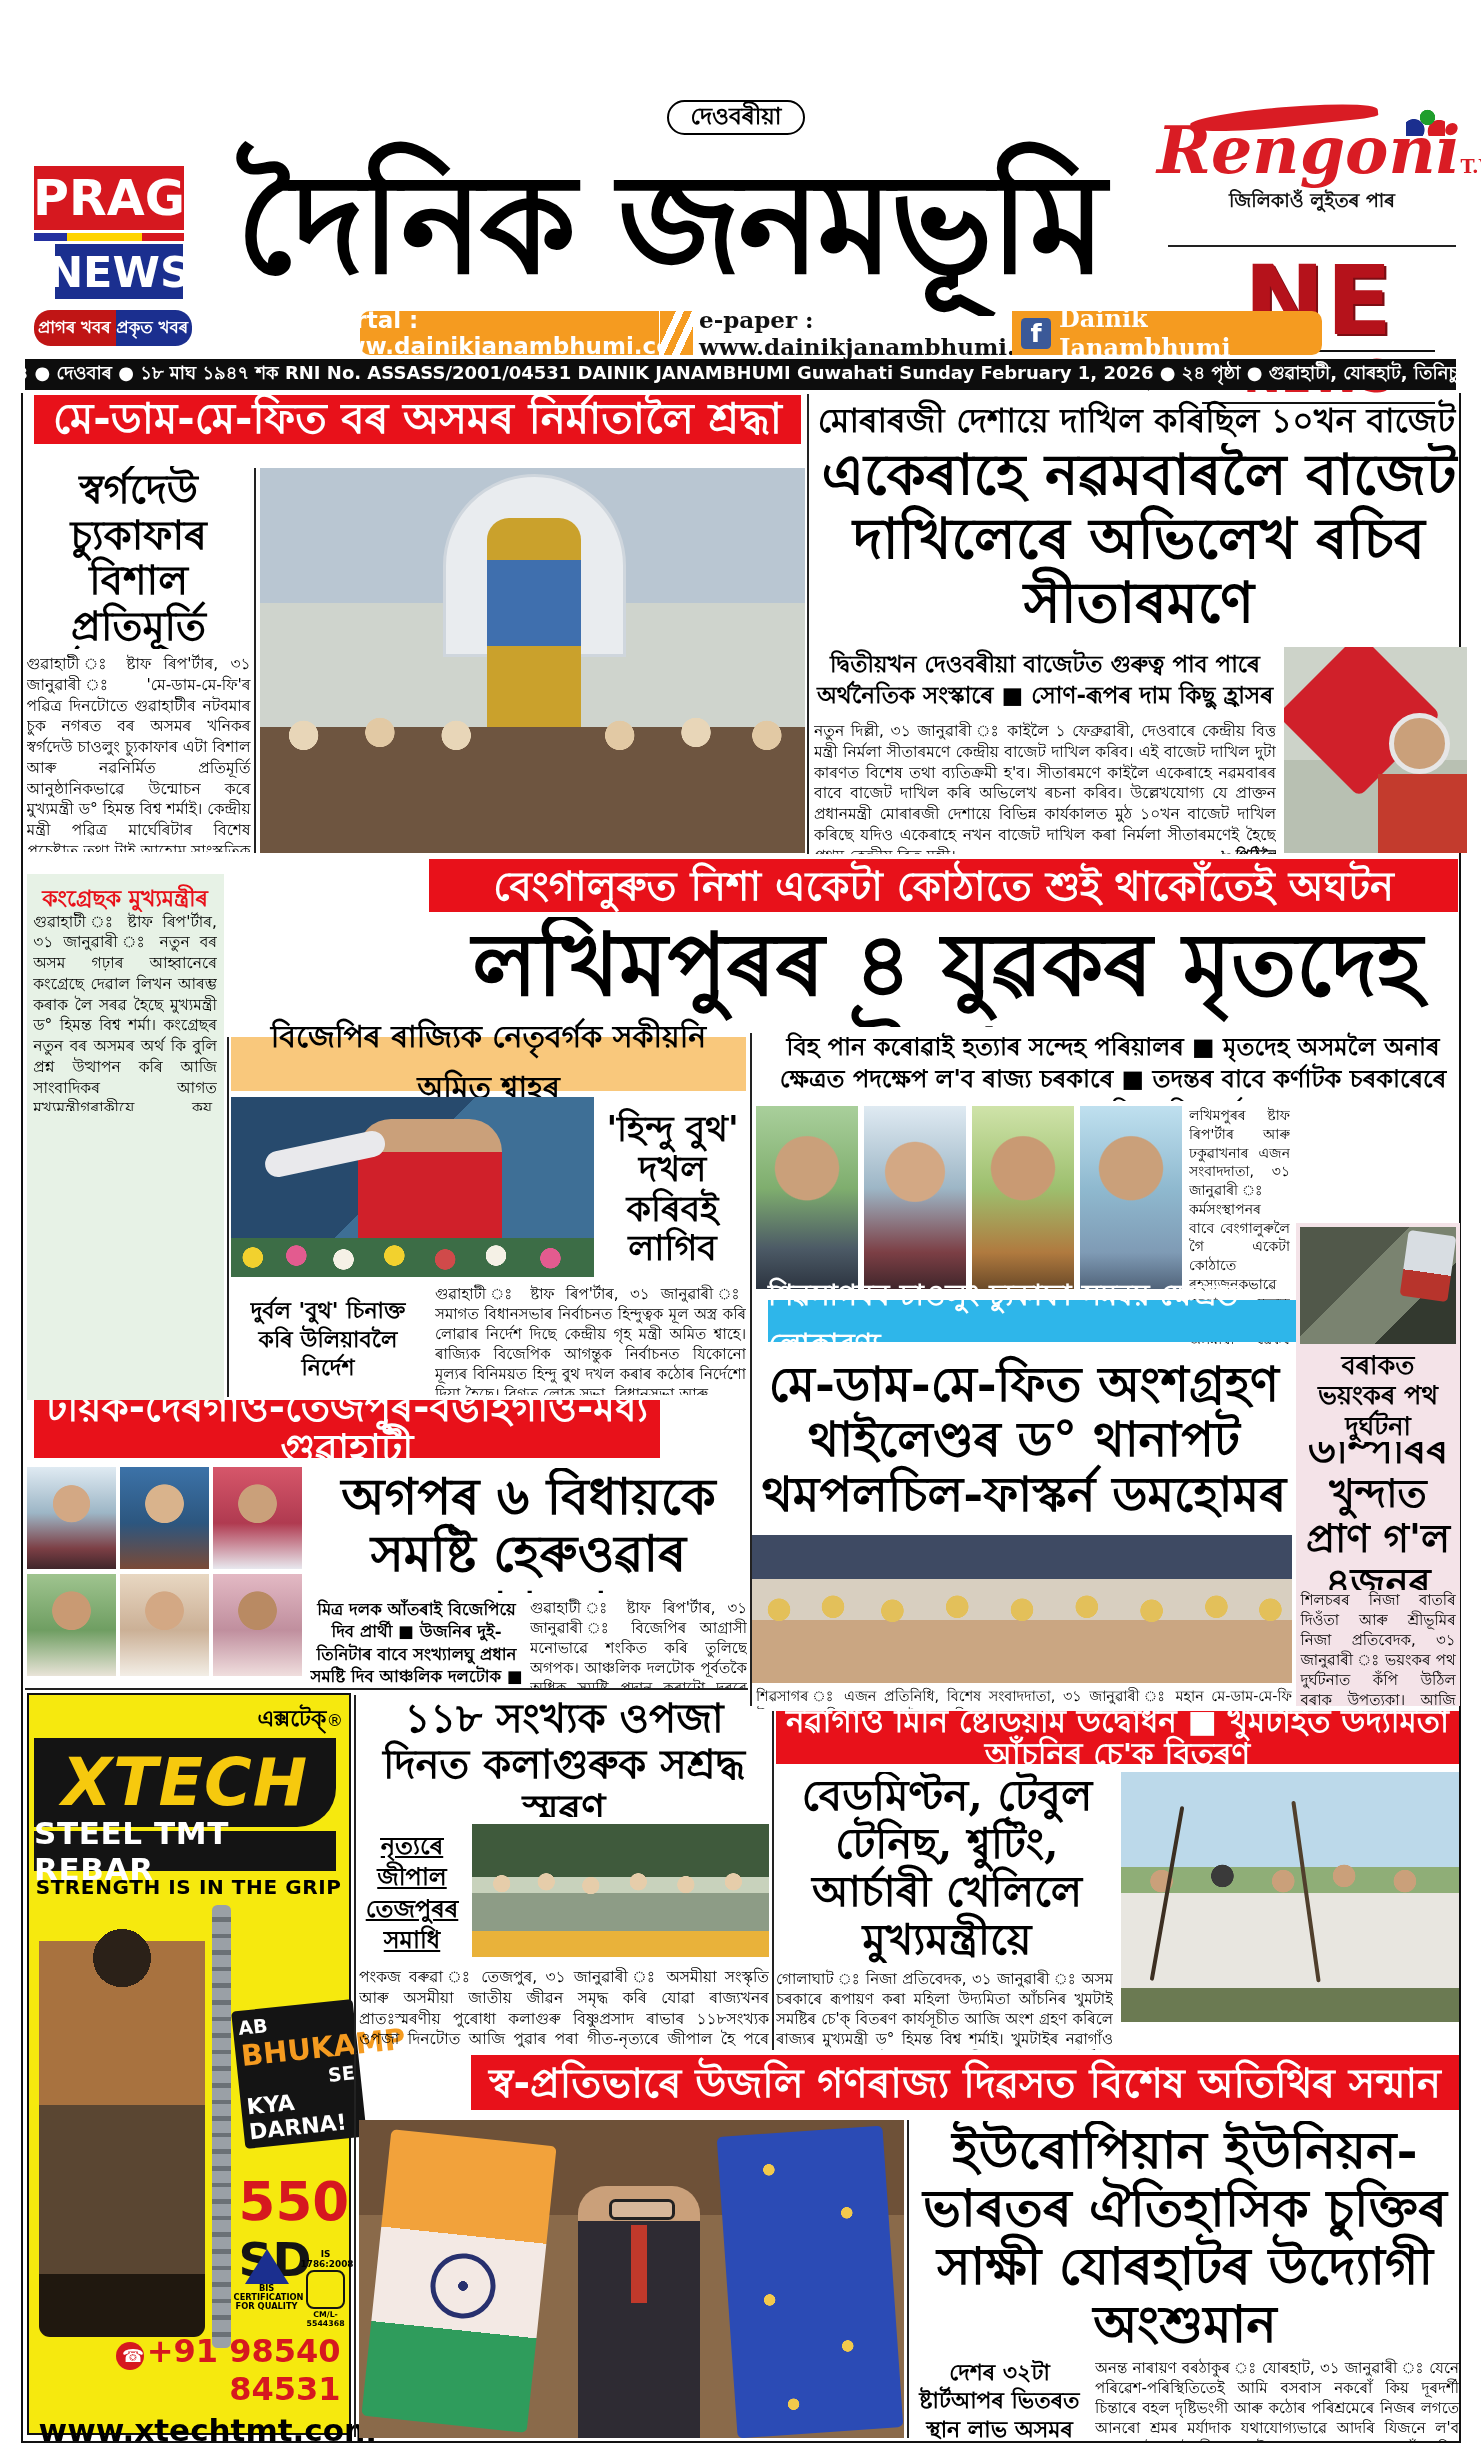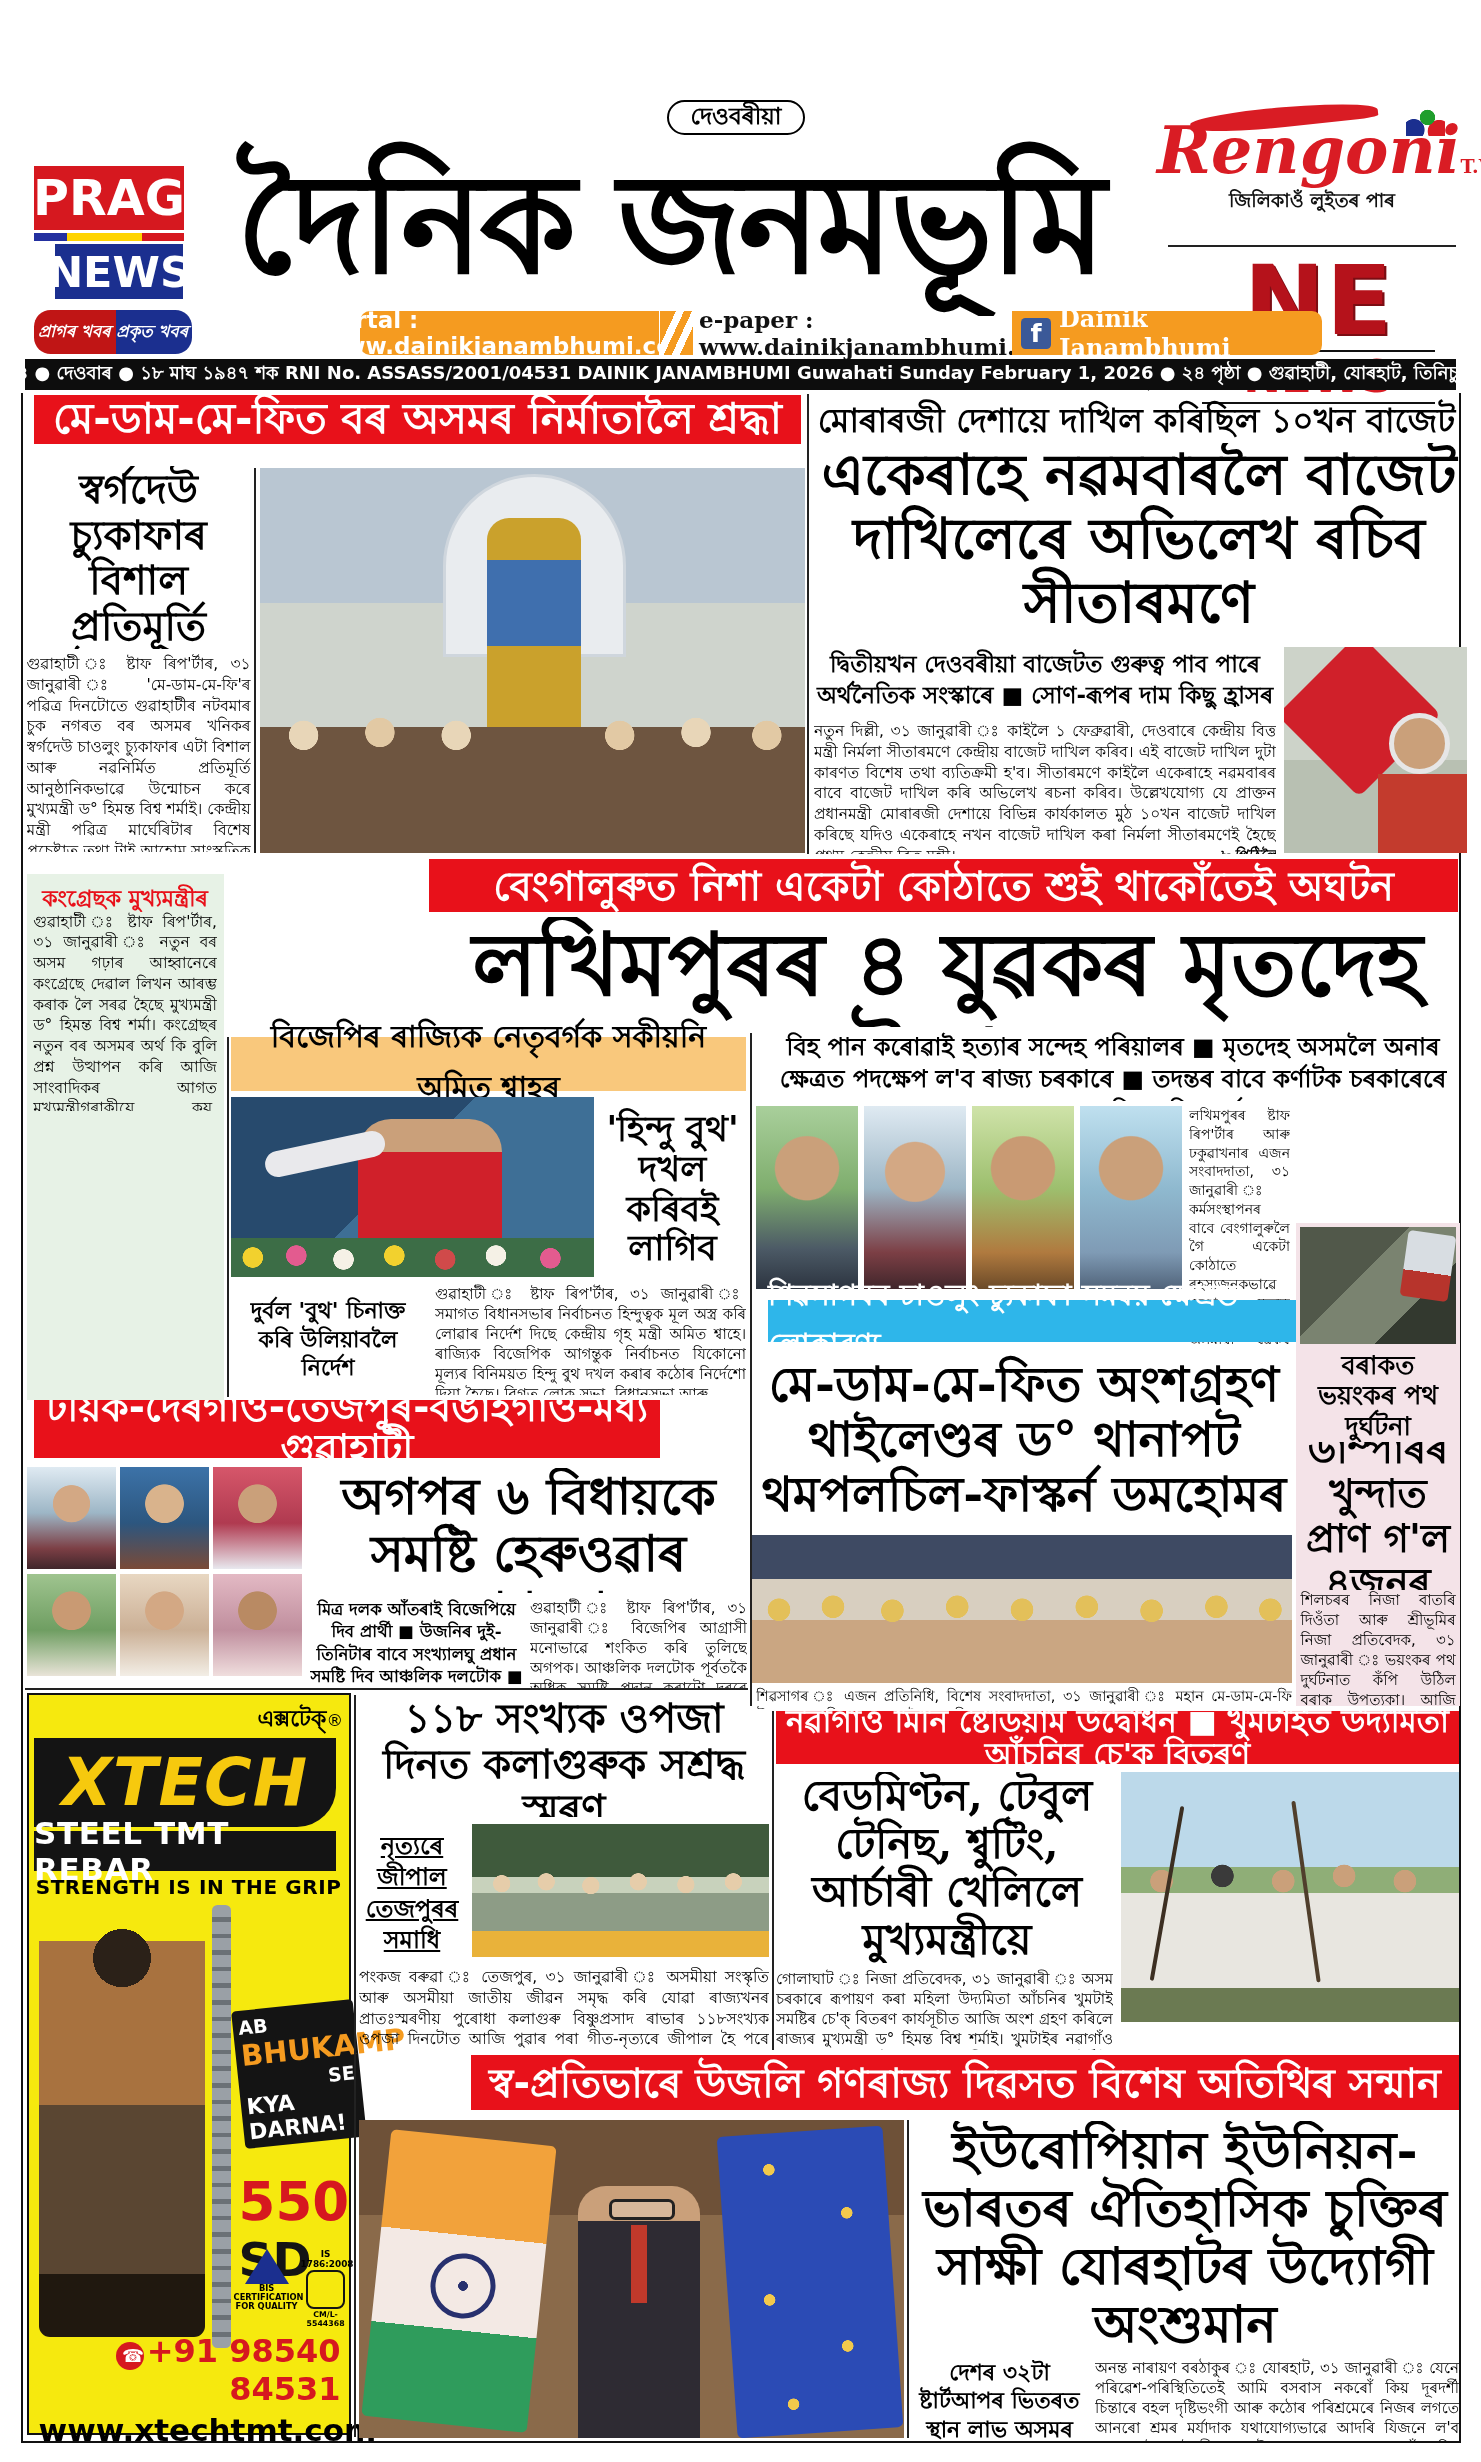--- a/index.html
+++ b/index.html
@@ -33,21 +33,21 @@
 <div class="abs" style="left:0;top:83px;width:1481px;height:310px;background:#fff;">
 
   <div class="abs" style="left:34px;top:61px;width:155px;height:188px;">
     <div class="abs" style="left:0;top:22px;width:150px;height:64px;background:#d6181f;color:#fff;font-weight:bold;font-size:49px;display:flex;align-items:center;justify-content:center;">
       <span>PRAG</span>
     </div>
     <div class="abs" style="left:0;top:89px;width:150px;height:7.8px;background:linear-gradient(90deg,#2330a0 0 22%,#ffd400 22% 72%,#d6181f 72% 100%);"></div>
     <div class="abs" style="left:21px;top:100px;width:128px;height:55px;background:#1b2f8f;color:#fff;font-weight:bold;font-size:43px;display:flex;align-items:center;justify-content:center;">
       <span>NEWS</span>
     </div>
-    <div class="abs" style="left:0;top:166px;width:158px;height:44px;border-radius:16.6px;background:linear-gradient(90deg,#c01515 0 52%,#1b2f8f 52% 100%);color:#fff;font-weight:bold;font-size:16.6px;display:flex;align-items:center;justify-content:center;font-style:italic;">
+    <div class="abs" style="left:0;top:166px;width:158px;height:36px;border-radius:16.6px;background:linear-gradient(90deg,#c01515 0 52%,#1b2f8f 52% 100%);color:#fff;font-weight:bold;font-size:16.6px;display:flex;align-items:center;justify-content:center;">
       <span>প্ৰাগৰ খবৰ প্ৰকৃত খবৰ</span>
     </div>
   </div>
 
   <div class="abs" style="left:667px;top:16.6px;width:138px;height:35px;border:2.2px solid #000;border-radius:21px;display:flex;align-items:center;justify-content:center;background:#fff;">
     <span style="font-weight:bold;font-size:23px;">দেওবৰীয়া</span>
   </div>
 
   <div class="abs hl" style="left:221px;top:50px;width:897px;height:183px;font-size:138px;line-height:1.05;letter-spacing:-3.3px;display:flex;align-items:center;justify-content:center;">
     <span>দৈনিক জনমভূমি</span>

